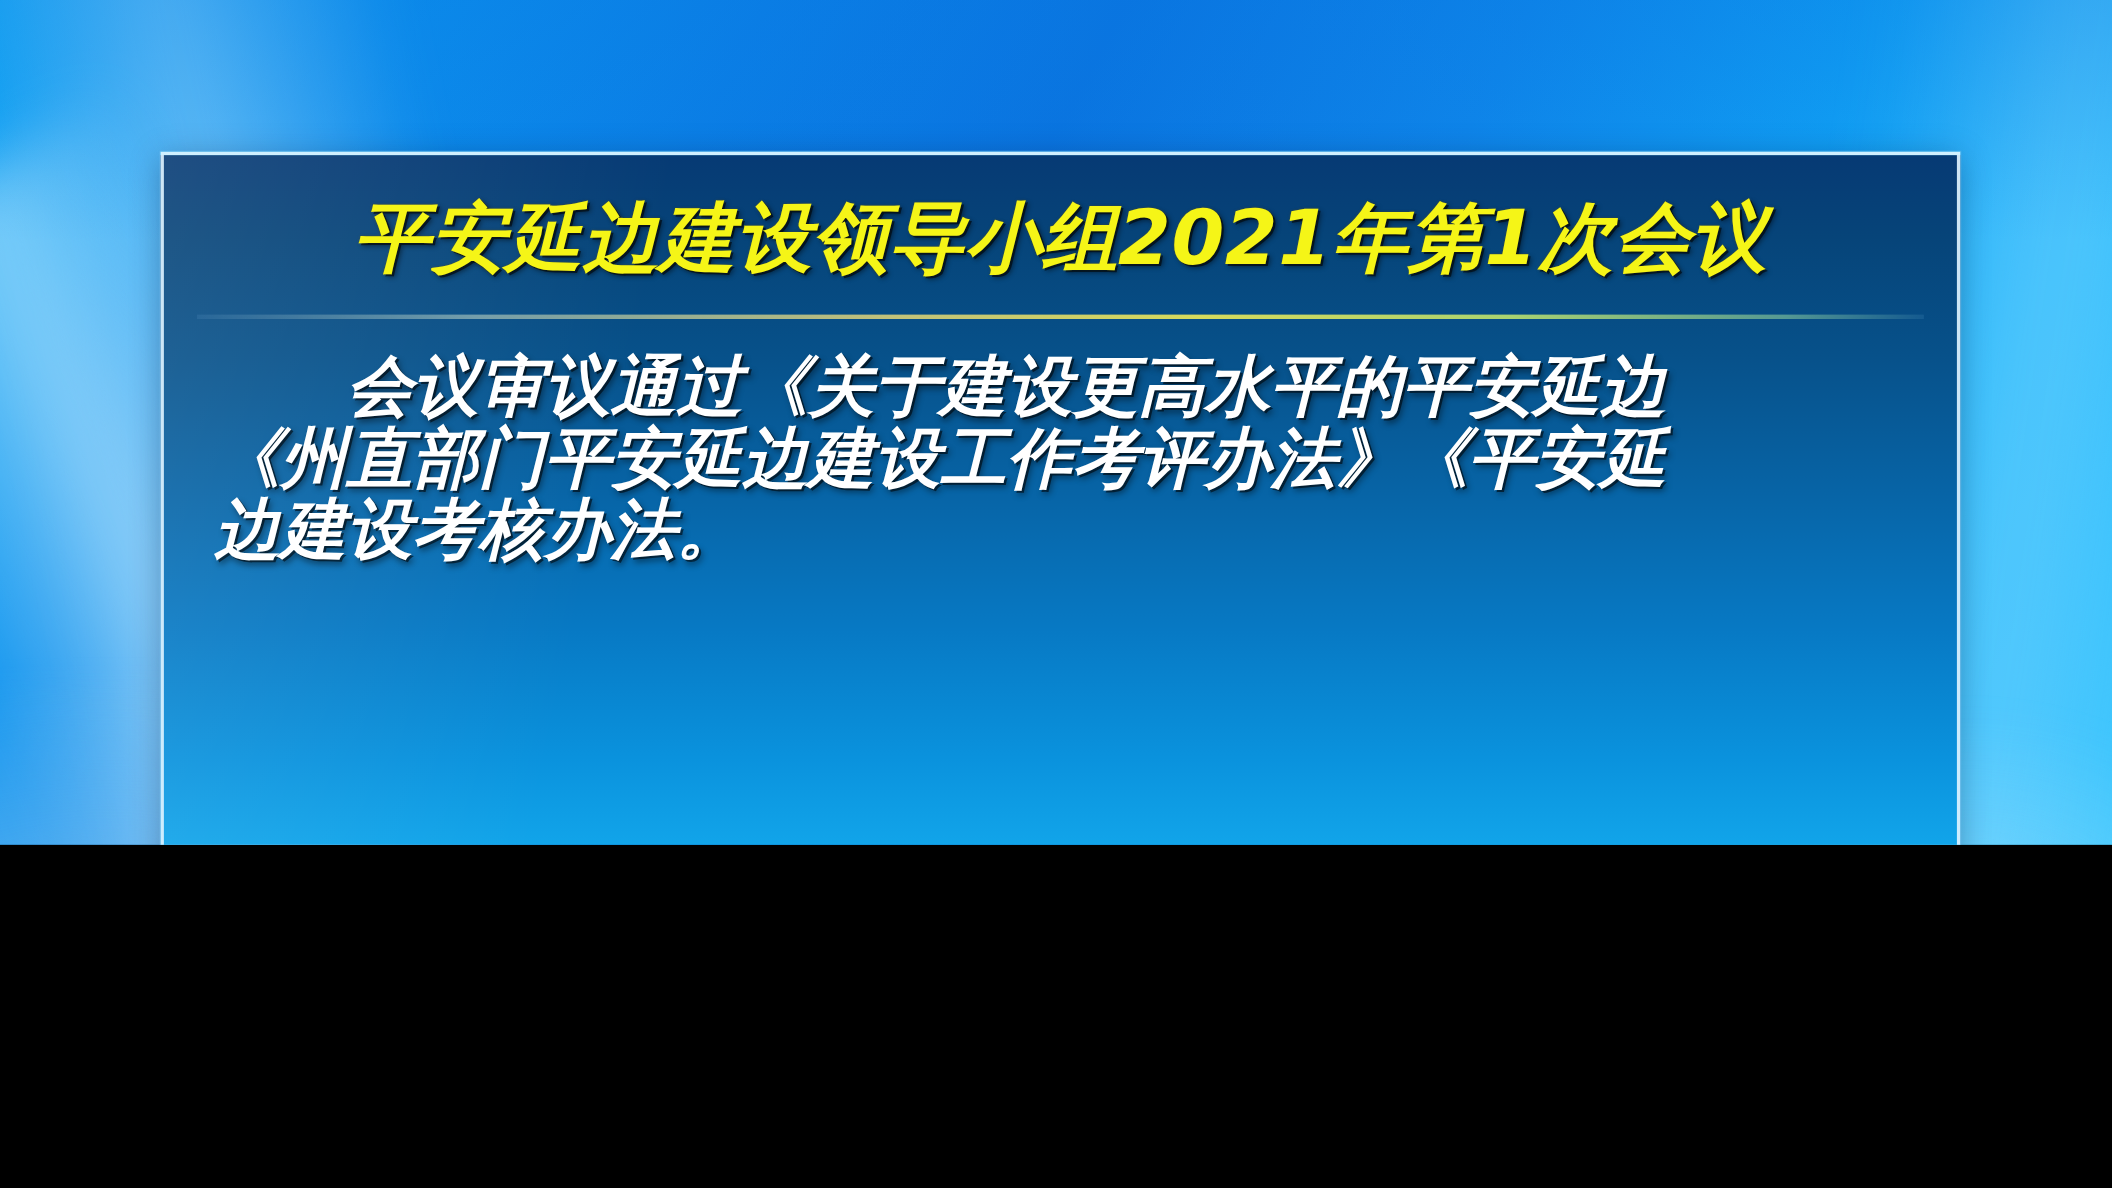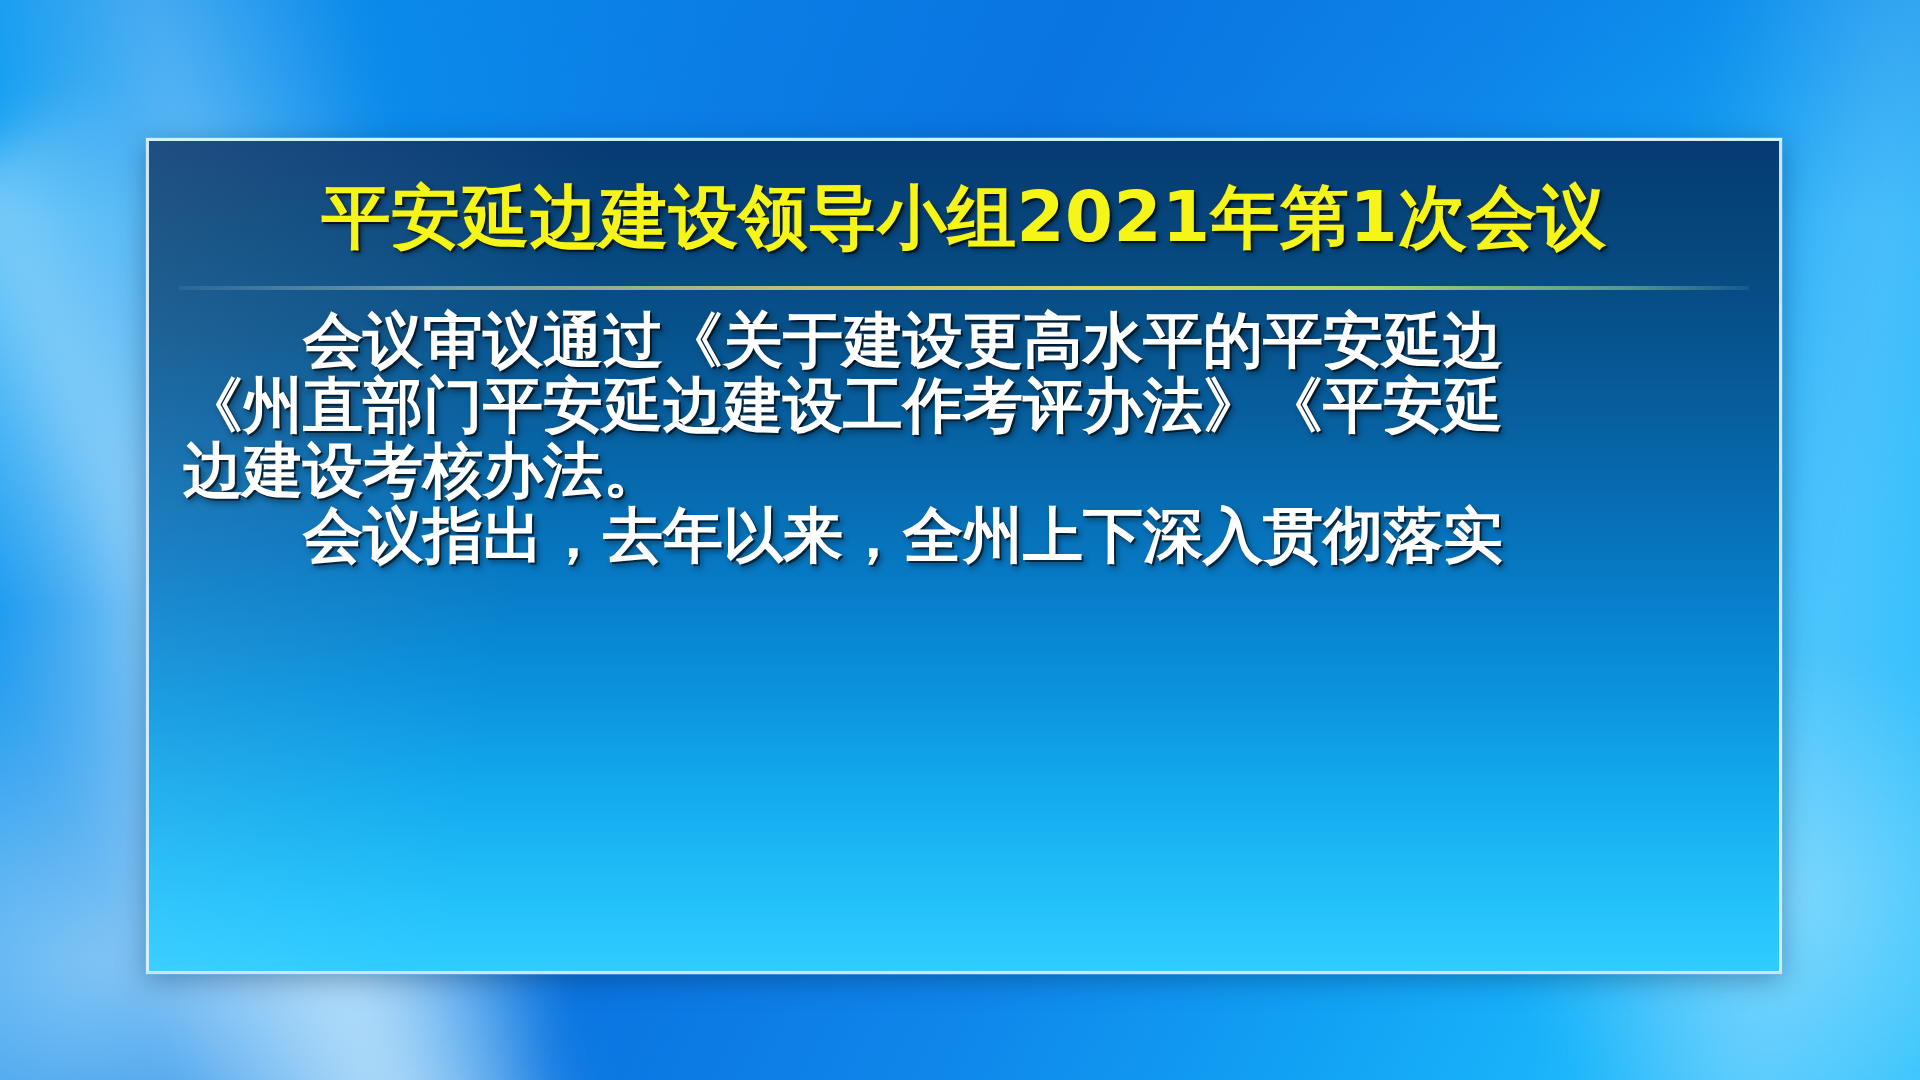--- a/index.html
+++ b/index.html
@@ -12,31 +12,32 @@
     width: 1920px;
     height: 1080px;
     overflow: hidden;
     font-family: "DejaVu Sans", "Liberation Sans", sans-serif;
   }
 
   
   .stage {
     position: relative;
     width: 1920px;
-    height: 1080px;
+    height: 768px;
     overflow: hidden;
     background: linear-gradient(118deg,
         #0aa6f5 0%,
         #0c92ee 14%,
         #0b7fe6 30%,
         #0a74e0 44%,
         #0f86ea 60%,
         #11a0f4 74%,
         #1bb6fb 86%,
         #2ec2fd 100%);
+    font-style: italic;
   }
 
   
   .bg-swoosh {
     position: absolute;
     pointer-events: none;
   }
   .swoosh-a {
     left: -340px;
     top: -240px;
@@ -153,21 +154,21 @@
         rgba(226,214,120,0.85) 40%,
         rgba(226,226,90,0.95) 58%,
         rgba(188,226,110,0.90) 76%,
         rgba(150,215,160,0.55) 92%,
         rgba(120,190,230,0.12) 100%);
     filter: blur(0.6px);
   }
 
   
   .body-text {
-    margin: 0;
+    margin: 12px;
     padding: 18px 36px 0 34px;
     color: #ffffff;
     font-size: 60px;
     line-height: 65px;
     font-weight: 700;
     letter-spacing: 0px;
     text-shadow:
       2px 2px 0 rgba(0,0,0,0.55),
       3px 4px 6px rgba(0,0,0,0.42);
   }
@@ -192,19 +193,18 @@
     <div class="panel-inner">
 
       <h1 class="title">平安延边建设领导小组2021年第1次会议</h1>
 
       <div class="divider"></div>
 
       <div class="body-text">
         <div class="body-line">　　会议审议通过《关于建设更高水平的平安延边</div>
         <div class="body-line">《州直部门平安延边建设工作考评办法》《平安延</div>
         <div class="body-line">边建设考核办法。</div>
-        <div class="body-line">　　会议指出，去年以来，全州上下深入贯彻落实</div>
       </div>
 
     </div>
   </div>
 
 </div>
 
 </body></html>

